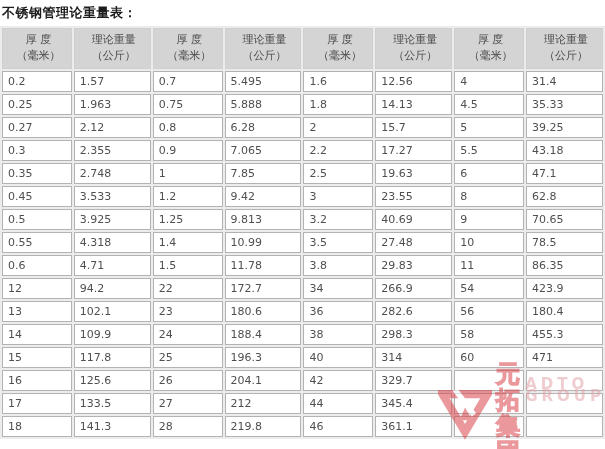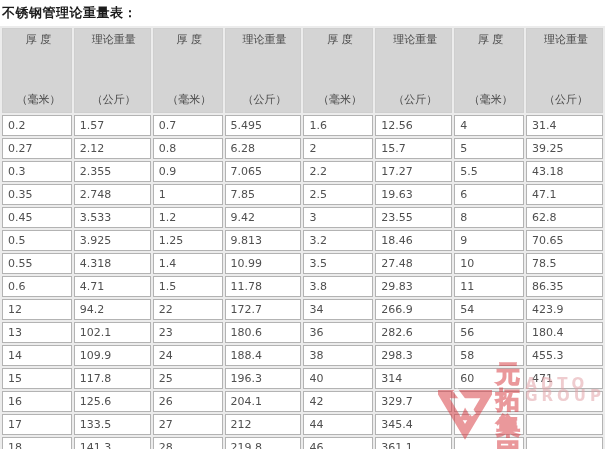--- a/index.html
+++ b/index.html
@@ -16,21 +16,21 @@
     width:605px;border-collapse:separate;border-spacing:2px;
     background:#ececec;table-layout:fixed;
   }
   col.c-thk{width:11.9%;}
   col.c-wgt{width:13.1%;}
   th{
     background:#d4d4d4;border:1px solid #cfcfcf;
     font-weight:normal;text-align:center;vertical-align:top;
     font-size:11px;color:#4a4a4a;padding:3px 2px 4px 5px;line-height:16px;
   }
-  th .h2{letter-spacing:0;margin-top:44px;}
+  th .h2{letter-spacing:0;}
   td{
     background:#ffffff;border:1px solid #b3b3b3;
     font-size:11px;color:#4f4f4f;padding:1px 2px 2px 5px;
     height:16px;line-height:15px;overflow:hidden;white-space:nowrap;
   }
   .watermark{
     position:absolute;left:438px;top:381px;width:167px;height:64px;
     display:flex;align-items:center;opacity:.55;pointer-events:none;
   }
   .wm-logo{flex:0 0 auto;margin-right:4px;}
@@ -102,20 +102,30 @@
         <td>0.2</td>
         <td>1.57</td>
         <td>0.7</td>
         <td>5.495</td>
         <td>1.6</td>
         <td>12.56</td>
         <td>4</td>
         <td>31.4</td>
       </tr>
       <tr>
+        <td>0.25</td>
+        <td>1.963</td>
+        <td>0.75</td>
+        <td>5.888</td>
+        <td>1.8</td>
+        <td>14.13</td>
+        <td>4.5</td>
+        <td>35.33</td>
+      </tr>
+      <tr>
         <td>0.27</td>
         <td>2.12</td>
         <td>0.8</td>
         <td>6.28</td>
         <td>2</td>
         <td>15.7</td>
         <td>5</td>
         <td>39.25</td>
       </tr>
       <tr>
@@ -147,21 +157,21 @@
         <td>23.55</td>
         <td>8</td>
         <td>62.8</td>
       </tr>
       <tr>
         <td>0.5</td>
         <td>3.925</td>
         <td>1.25</td>
         <td>9.813</td>
         <td>3.2</td>
-        <td>18.46</td>
+        <td>40.69</td>
         <td>9</td>
         <td>70.65</td>
       </tr>
       <tr>
         <td>0.55</td>
         <td>4.318</td>
         <td>1.4</td>
         <td>10.99</td>
         <td>3.5</td>
         <td>27.48</td>

